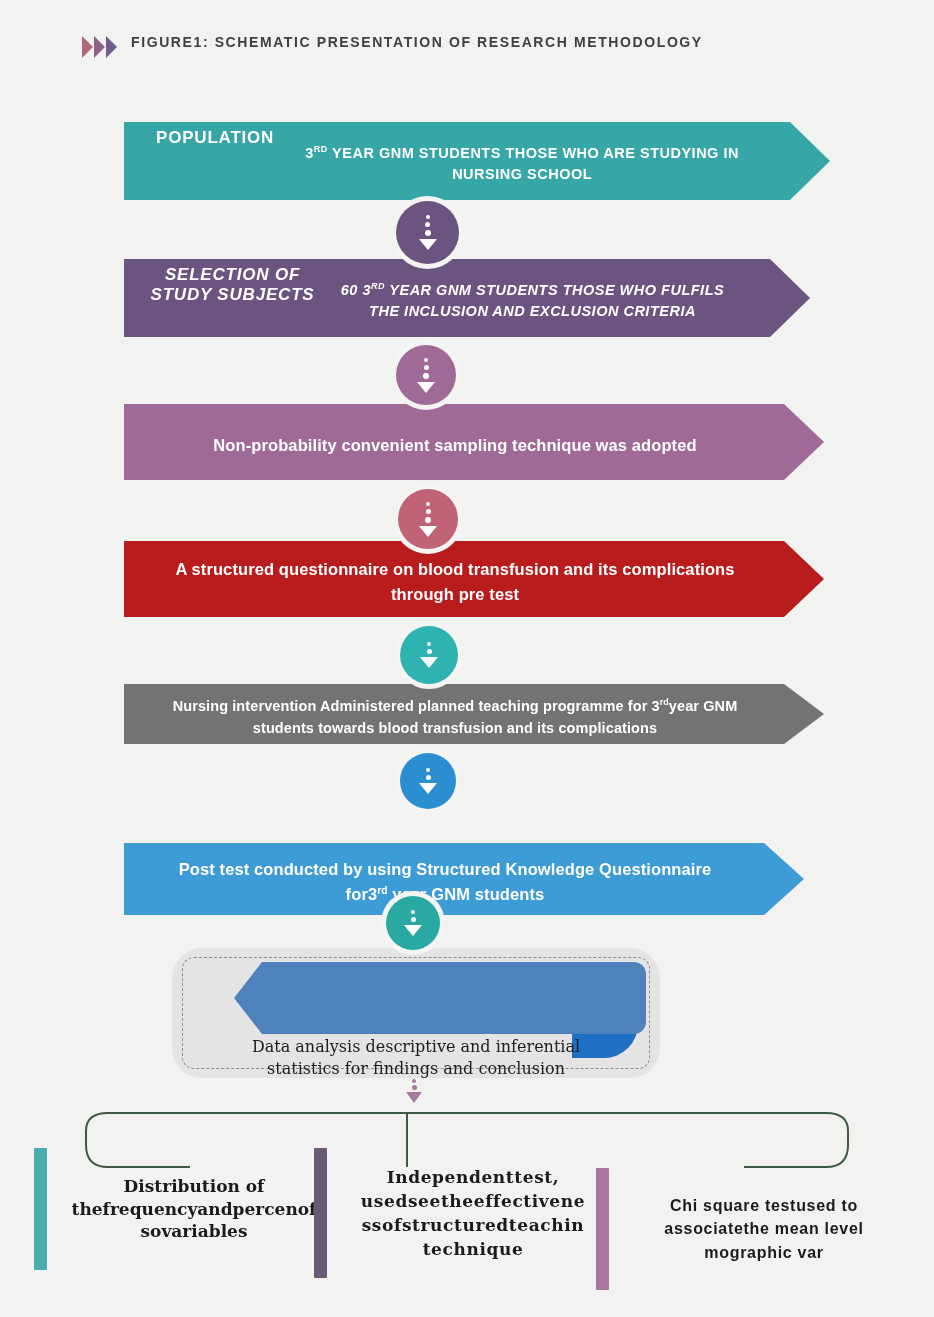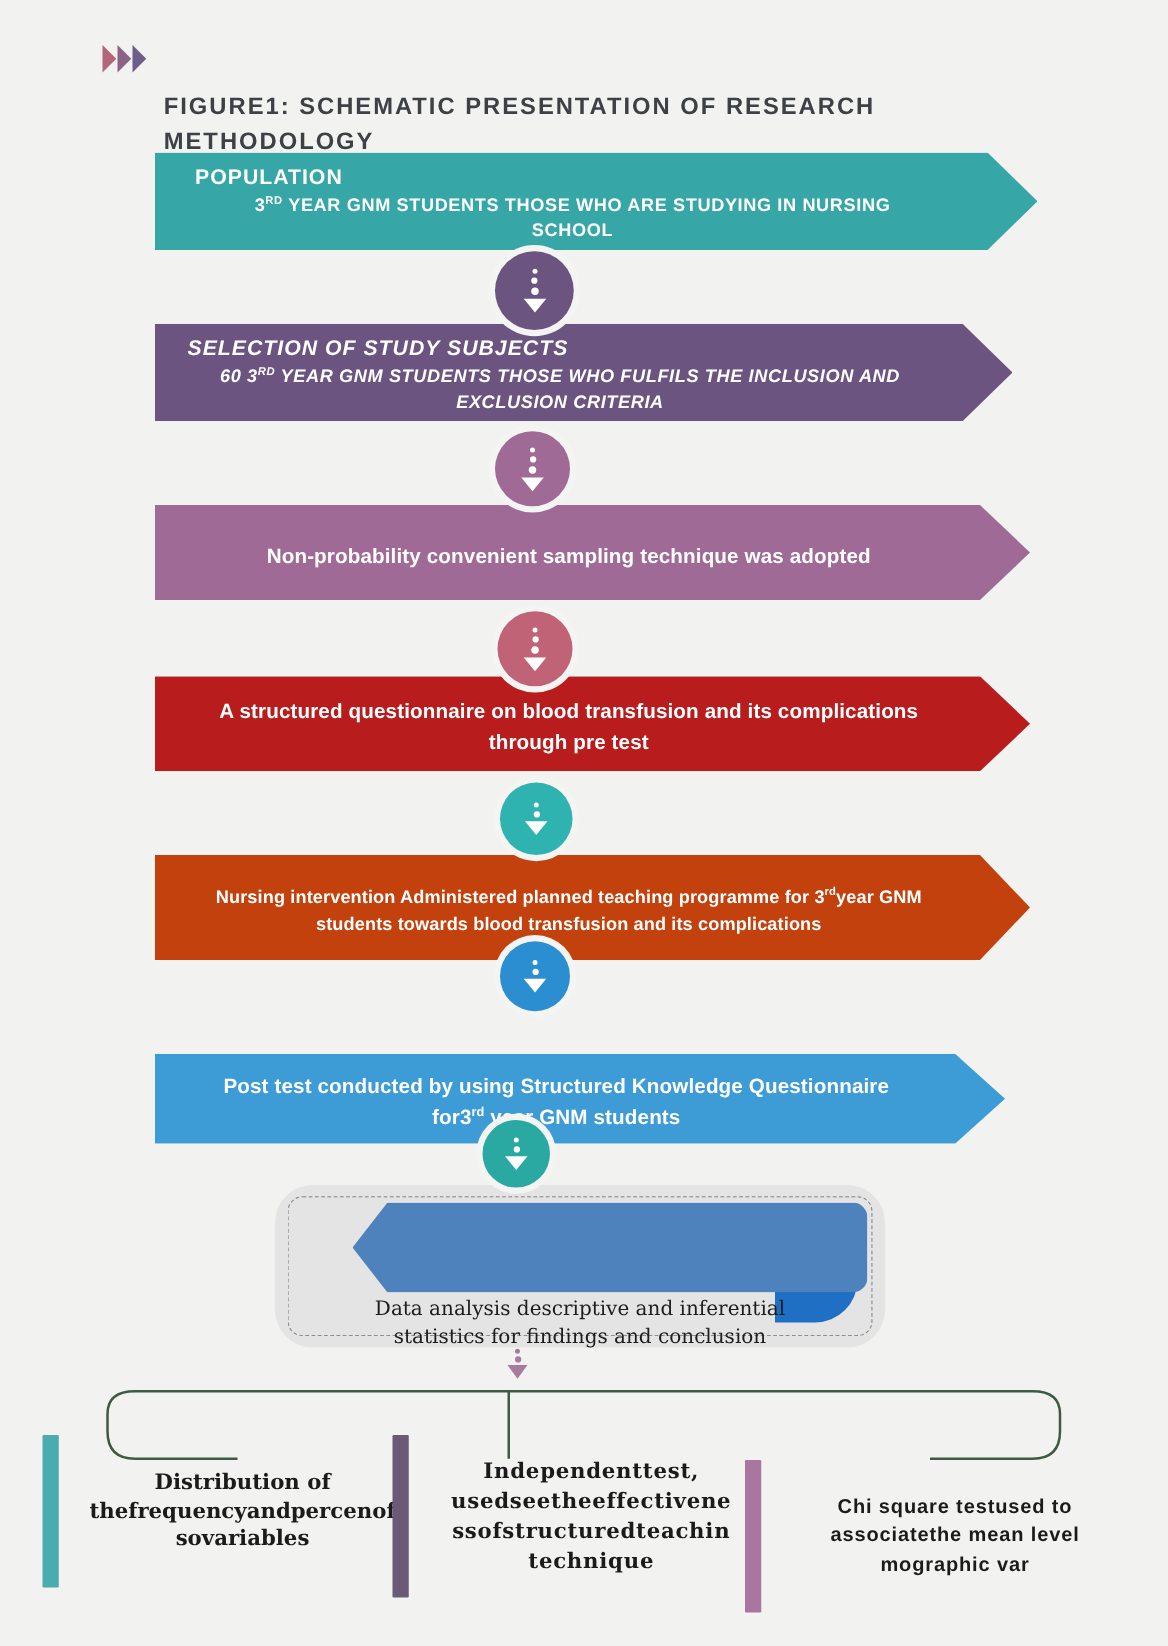--- a/index.html
+++ b/index.html
@@ -27,36 +27,35 @@
   .chev {
     width: 0; height: 0;
     border-top: 11px solid transparent;
     border-bottom: 11px solid transparent;
     border-left: 11px solid #b4657a;
   }
   .chev.c2 { border-left-color: #8d6287; }
   .chev.c3 { border-left-color: #6d5d8a; }
 
   .fig-title {
-    font-size: 19px;
+    font-size: 14px;
     font-weight: bold;
     letter-spacing: 1.6px;
     color: #3d4044;
     line-height: 1.45;
     text-transform: uppercase;
-    margin-top: 40px;
   }
 
   
   .flow { position: absolute; left: 0; top: 0; width: 934px; }
 
   .banner {
     position: absolute;
     display: flex;
-    flex-direction: column;
+    flex-direction: row;
     justify-content: center;
     align-items: center;
     color: #ffffff;
     text-align: center;
     padding: 6px 60px 0 22px;
   }
   .banner .head {
     align-self: flex-start;
     font-size: 17px;
     font-weight: bold;
@@ -108,21 +107,20 @@
     border-top: 11px solid #ffffff;
   }
 
   
   .da-wrap {
     position: absolute;
     left: 172px; top: 948px;
     width: 488px; height: 130px;
     background: #e4e4e4;
     border-radius: 30px;
-    margin-left: 48px;
   }
   .da-dash {
     position: absolute;
     left: 10px; top: 9px; right: 10px; bottom: 9px;
     border: 1.6px dashed #8c8c8c;
     border-radius: 12px;
   }
   .da-tail {
     position: absolute;
     left: 400px; top: 38px;
@@ -246,21 +244,21 @@
   <div class="banner shape-arrow" style="left:124px; top:541px; width:700px; height:76px; background:#b91c1c;">
     <div class="body">A structured questionnaire on blood transfusion and its complications through pre test</div>
   </div>
 
   <div class="knob" style="left:400px; top:626px; width:58px; height:58px; background:#2eb3b0;">
     <span class="dot" style="width:4px;height:4px;"></span>
     <span class="dot" style="width:5px;height:5px;"></span>
     <span class="arw"></span>
   </div>
 
-  <div class="banner shape-arrow" style="left:124px; top:684px; width:700px; height:84px; background:#c2410c;">
+  <div class="banner shape-arrow" style="left:124px; top:684px; width:700px; height:60px; background:#737373;">
     <div class="body small"><span>Nursing intervention Administered planned teaching programme for 3</span><sup>rd</sup><span>year GNM students towards blood transfusion and its complications</span></div>
   </div>
 
   <div class="knob" style="left:400px; top:753px; width:56px; height:56px; background:#2b8ed1;">
     <span class="dot" style="width:4px;height:4px;"></span>
     <span class="dot" style="width:5px;height:5px;"></span>
     <span class="arw"></span>
   </div>
 
   <div class="banner shape-arrow" style="left:124px; top:817px; width:680px; height:72px; background:#3d9bd6;margin-top:26px;">

